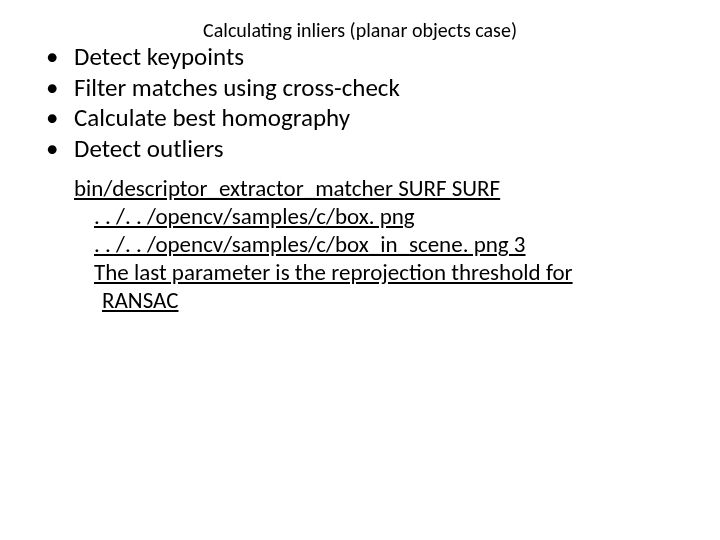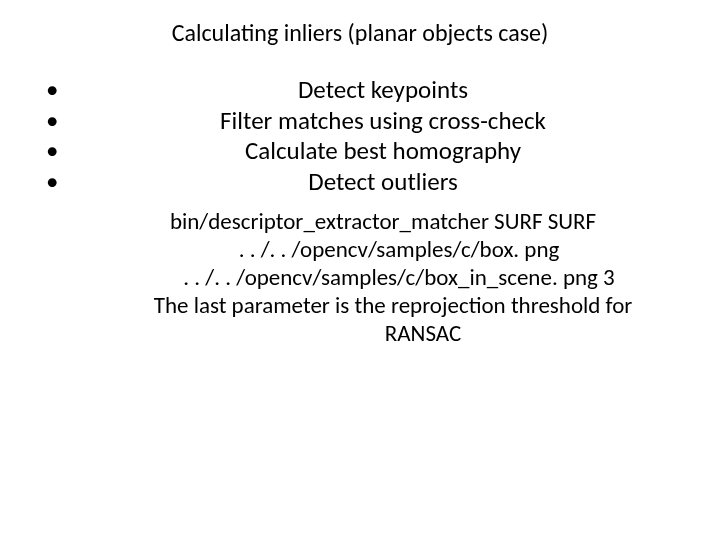--- a/index.html
+++ b/index.html
@@ -1,33 +1,31 @@
 <!DOCTYPE html>
 <html><head>
   <meta charset="utf-8">
   <style>
     * {
       margin: 0;
       padding: 0;
       box-sizing: border-box;
-      text-align: center;
     }
     body {
       width: 720px;
       height: 540px;
       background: #ffffff;
       font-family: Calibri, Arial, sans-serif;
       color: #000000;
       padding: 18px 28px;
     }
     .title {
-      font-size: 24px;
+      font-size: 20px;
       font-weight: 400;
       text-align: center;
-      margin-bottom: 28px;
       letter-spacing: 0px;
     }
     .bullet-list {
       list-style: none;
       margin-left: 18px;
       margin-bottom: 10px;
     }
     .bullet-list li {
       font-size: 25px;
       line-height: 1.22;
@@ -37,32 +35,33 @@
     .bullet-list li::before {
       content: "•";
       position: absolute;
       left: 0;
       font-size: 25px;
     }
     .code-block {
       margin-left: 46px;
       font-size: 23px;
       line-height: 1.22;
+      text-decoration: underline;
     }
     .code-line-1 {
       margin-left: 0;
     }
     .code-line-indent {
-      margin-left: 32px;
+      margin-left: 20px;
     }
     .note-line {
       margin-left: 20px;
     }
     .note-line-indent {
-      margin-left: 80px;
+      margin-left: 28px;
     }
   </style>
 </head>
 <body>
 
 <h1 class="title">Calculating inliers (planar objects case)</h1>
 
 <ul class="bullet-list">
   <li>Detect keypoints</li>
   <li>Filter matches using cross-check</li>

